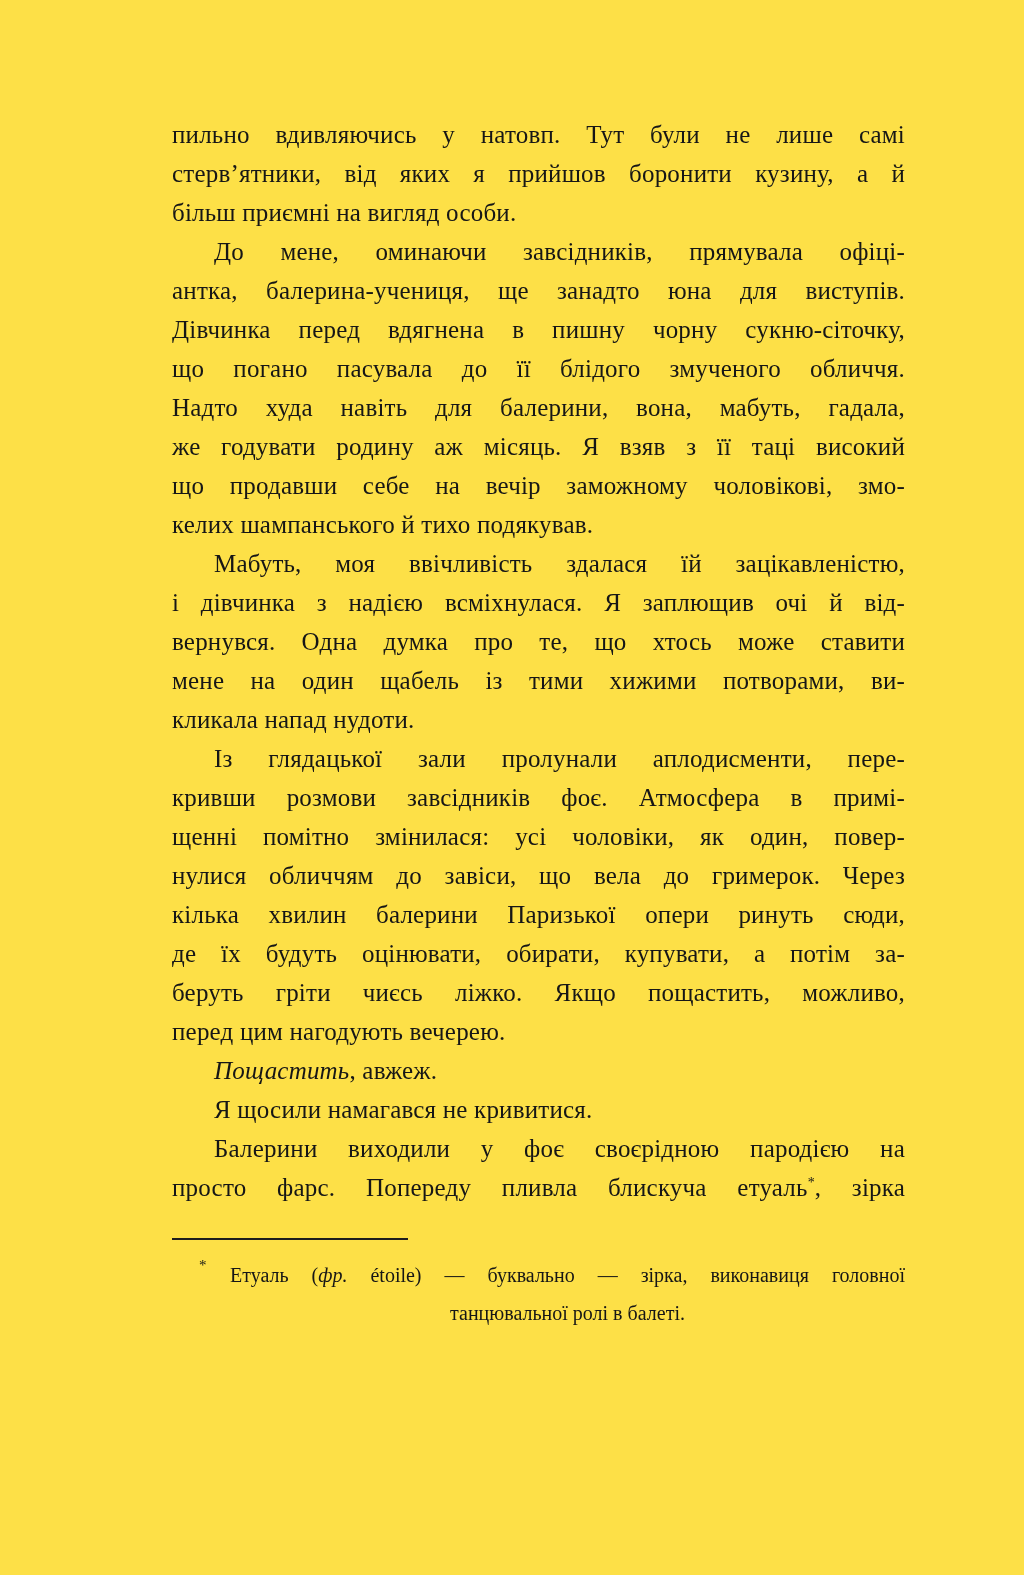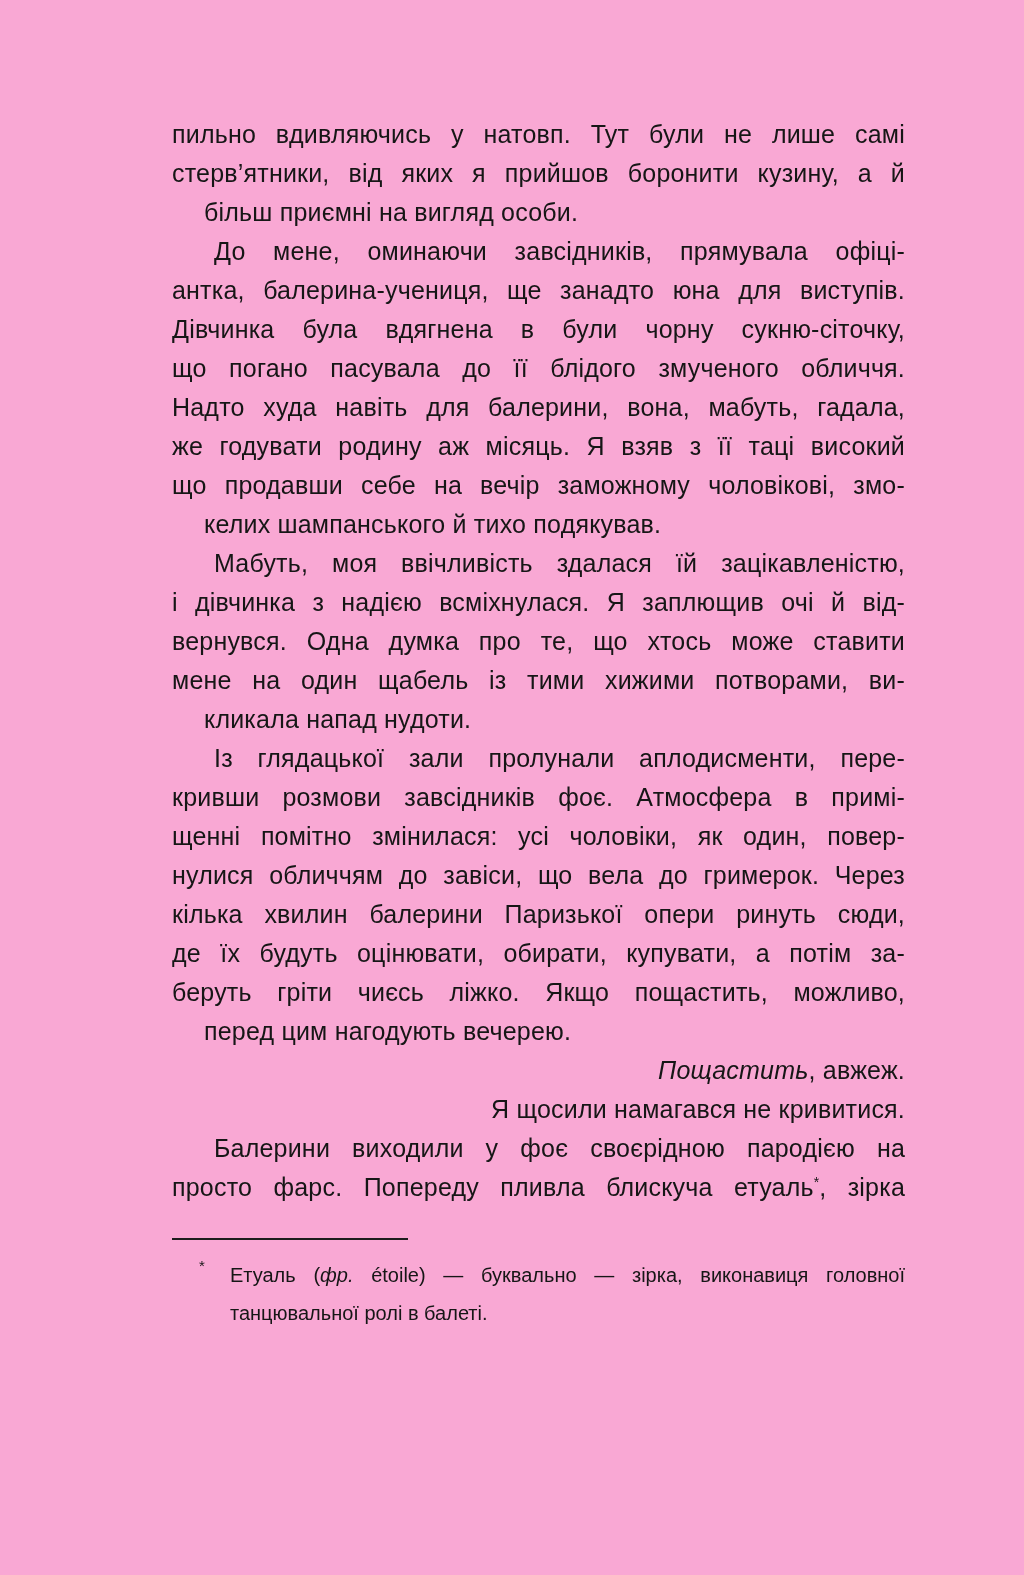--- a/index.html
+++ b/index.html
@@ -4,23 +4,23 @@
 <style>
   html, body {
     margin: 0;
     padding: 0;
     background: #ffffff;
   }
   .page {
     position: relative;
     width: 1024px;
     height: 1575px;
-    background: #f9a8d4;
+    background: #fde047;
     color: #161616;
-    font-family: Liberation Sans, sans-serif;
+    font-family: Liberation Serif, serif;
     overflow: hidden;
   }
   .text-block {
     position: absolute;
     left: 172px;
     top: 115px;
     width: 733px;
   }
   .para { margin: 0; padding: 0; }
   .line {
@@ -29,23 +29,23 @@
     letter-spacing: 0.2px;
     color: #161616;
   }
   
   .j {
     text-align: justify;
     text-align-last: justify;
     text-justify: inter-word;
   }
   
-  .l { text-align: left; margin-left: 32px; }
+  .l { text-align: left; }
   
-  .ind { text-indent: 42px; text-align: right; }
+  .ind { text-indent: 42px; }
   .it { font-style: italic; }
   .sup {
     font-size: 14px;
     line-height: 0;
     vertical-align: 9px;
     letter-spacing: 0;
   }
   .footnote {
     margin-top: 31px;
   }
@@ -62,20 +62,21 @@
   .fn-marker {
     position: absolute;
     left: 27px;
     top: 1px;
     font-size: 15px;
   }
   .fn-line {
     font-size: 20px;
     line-height: 38px;
     color: #161616;
+    text-align: center;
   }
   .fj {
     text-align: justify;
     text-align-last: justify;
     text-justify: inter-word;
   }
   .page-number {
     margin-top: 34px;
     text-align: center;
     font-size: 27px;
@@ -91,21 +92,21 @@
 
     <p class="para">
       <span class="line j" style="display:block">пильно вдивляючись у натовп. Тут були не лише самі</span>
       <span class="line j" style="display:block">стерв’ятники, від яких я прийшов боронити кузину, а й</span>
       <span class="line l" style="display:block">більш приємні на вигляд особи.</span>
     </p>
 
     <p class="para">
       <span class="line j ind" style="display:block">До мене, оминаючи завсідників, прямувала офіці-</span>
       <span class="line j" style="display:block">антка, балерина-учениця, ще занадто юна для виступів.</span>
-      <span class="line j" style="display:block">Дівчинка була вдягнена в були чорну сукню-сіточку,</span>
+      <span class="line j" style="display:block">Дівчинка перед вдягнена в пишну чорну сукню-сіточку,</span>
       <span class="line j" style="display:block">що погано пасувала до її блідого змученого обличчя.</span>
       <span class="line j" style="display:block">Надто худа навіть для балерини, вона, мабуть, гадала,</span>
       <span class="line j" style="display:block">же годувати родину аж місяць. Я взяв з її таці високий</span>
       <span class="line j" style="display:block">що продавши себе на вечір заможному чоловікові, змо-</span>
       <span class="line l" style="display:block">келих шампанського й тихо подякував.</span>
     </p>
 
     <p class="para">
       <span class="line j ind" style="display:block">Мабуть, моя ввічливість здалася їй зацікавленістю,</span>
       <span class="line j" style="display:block">і дівчинка з надією всміхнулася. Я заплющив очі й від-</span>

